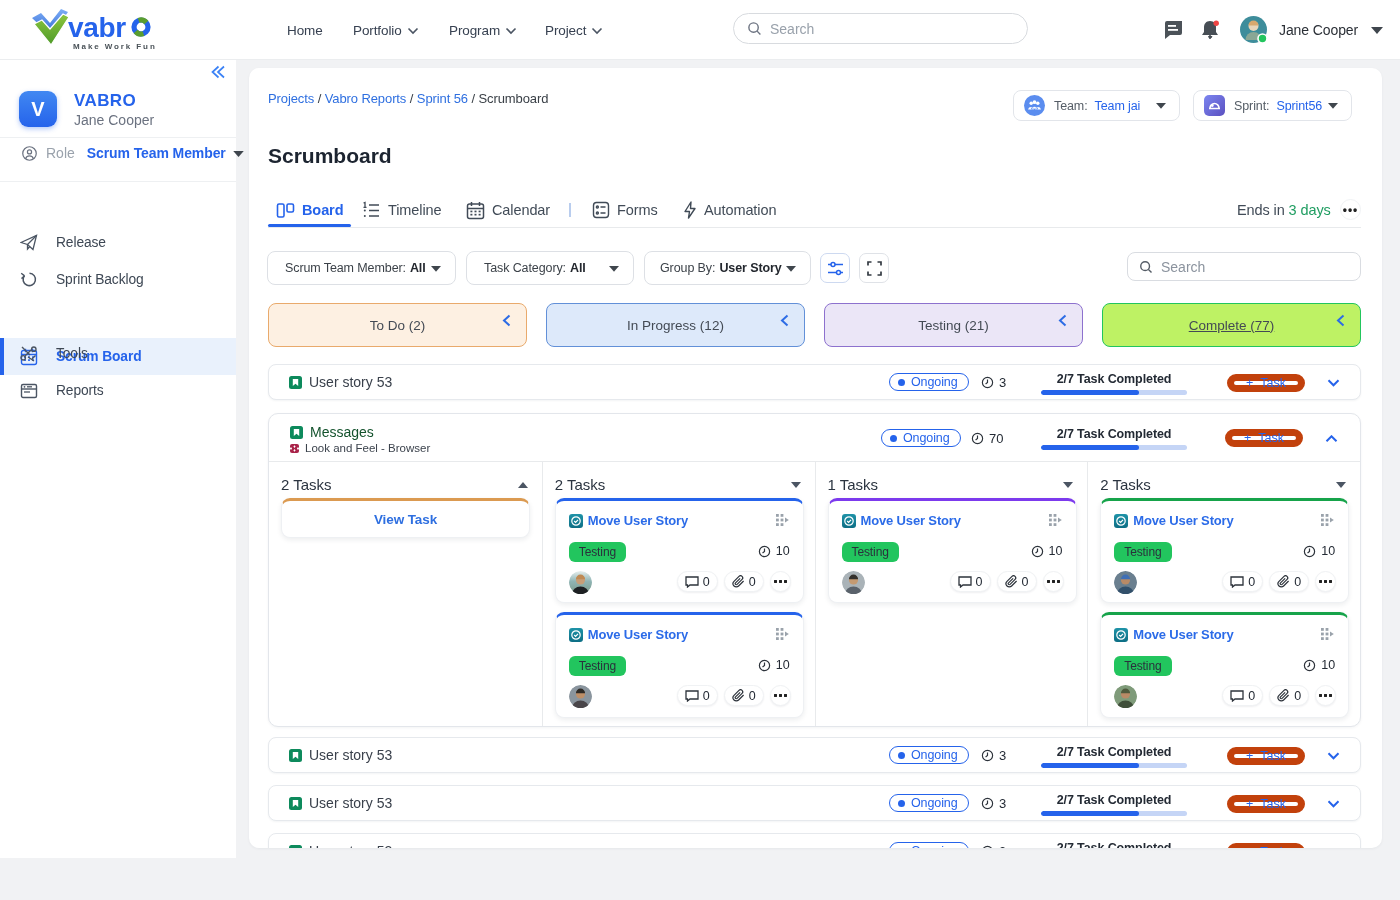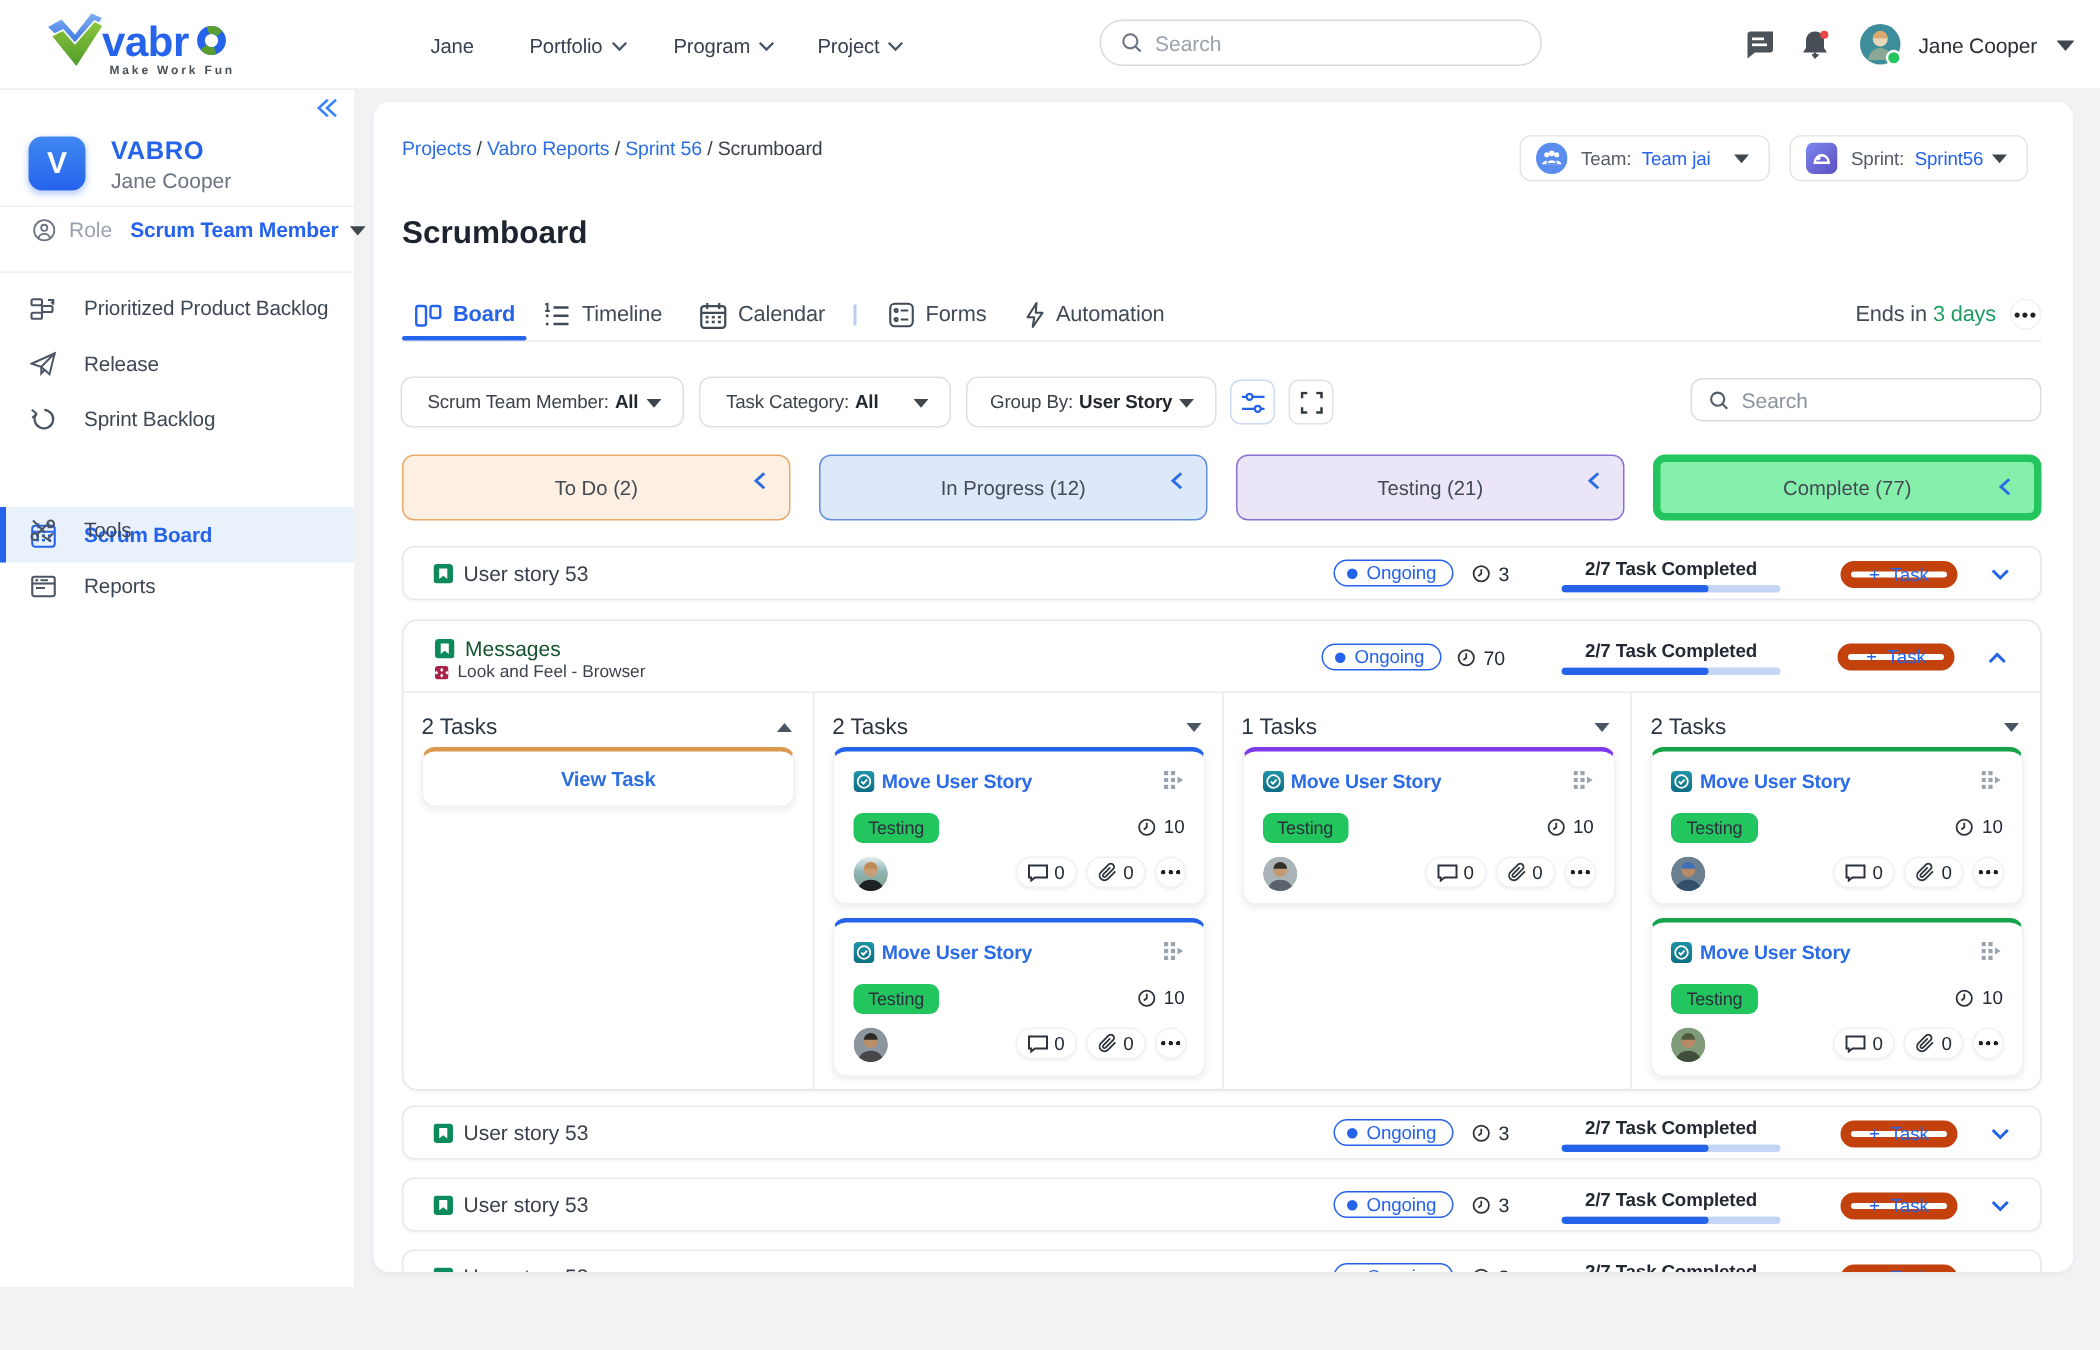--- a/index.html
+++ b/index.html
@@ -106,21 +106,21 @@
       <path d="M4 16 L12 12 L20 21 L33 6 L39 9 L21 37 Z" fill="url(#lgg)" stroke="#fff" stroke-width="1.2"></path>
       <text x="38" y="29" font-family="Liberation Sans" font-size="28" font-weight="bold" fill="#2563eb" letter-spacing="-0.3">vabr</text>
       <g transform="translate(111,19)" fill="none" stroke-linecap="butt">
         <circle cx="0" cy="0" r="7" stroke="#2563eb" stroke-width="5.2"></circle>
         <path d="M -2.4 -6.58 A 7 7 0 0 1 5.36 -4.5" stroke="#5a9e2f" stroke-width="5.2"></path>
         <path d="M -5.36 4.5 A 7 7 0 0 0 2.4 6.58" stroke="#5a9e2f" stroke-width="5.2"></path>
       </g>
       <text x="43" y="41" font-family="Liberation Sans" font-size="8" font-weight="bold" letter-spacing="1.9" fill="#4a5258">Make Work Fun</text>
     </svg>
   </div>
-  <div class="nav" style="left:287px;">Jane</div>
+  <div class="nav" style="left:287px;">Home</div>
   <div class="nav" style="left:353px;">Portfolio<span class="cart"><svg width="12" height="8" viewBox="0 0 12 8">
           <path d="M1.5 1.5 L6 6 L10.5 1.5" fill="none" stroke="#4b5563" stroke-width="1.6"></path>
         </svg></span></div>
   <div class="nav" style="left:449px;">Program<span class="cart"><svg width="12" height="8" viewBox="0 0 12 8">
           <path d="M1.5 1.5 L6 6 L10.5 1.5" fill="none" stroke="#4b5563" stroke-width="1.6"></path>
         </svg></span></div>
   <div class="nav" style="left:545px;">Project<span class="cart"><svg width="12" height="8" viewBox="0 0 12 8">
           <path d="M1.5 1.5 L6 6 L10.5 1.5" fill="none" stroke="#4b5563" stroke-width="1.6"></path>
         </svg></span></div>
   <div id="tsearch"><svg width="15" height="15" viewBox="0 0 16 16">
@@ -170,30 +170,20 @@
         <circle cx="8" cy="6.3" r="2.2" fill="none" stroke="#6b7280" stroke-width="1.3"></circle>
         <path d="M3.8 13.5 a4.5 4.5 0 0 1 8.4 0" fill="none" stroke="#6b7280" stroke-width="1.3"></path>
       </svg>
     <span class="lbl">Role</span>
       <span class="val">Scrum Team Member</span>
     <svg width="11" height="7" viewBox="0 0 12 8">
         <path d="M0 1 L12 1 L6 8 Z" fill="#3f464d"></path>
       </svg>
   </div>
   <div class="sdiv" style="top:121px;"></div>
-  <div class="menu" style="top:127px;">
-    <svg width="18" height="18" viewBox="0 0 18 18" fill="none" stroke="#4b5563" stroke-width="1.4">
-        <rect x="1" y="2.5" width="7" height="4" rx="1"></rect>
-        <rect x="8" y="7" width="7" height="4" rx="1"></rect>
-        <rect x="1" y="11.5" width="7" height="4" rx="1"></rect>
-        <path d="M15.5 6 L15.5 3 L12 3"></path>
-        <path d="M15.8 6.5 L13.5 4.7 L15.8 3 Z" fill="#4b5563" stroke="none"></path>
-      </svg>
-    <span class="mt">Prioritized Product Backlog</span>
-  </div>
   <div class="menu" style="top:164px;">
     <svg width="18" height="18" viewBox="0 0 18 18" fill="none" stroke="#4b5563" stroke-width="1.3">
         <path d="M1 8.5 L16.5 1.5 L13 15.5 L7.5 10.5 Z"></path>
         <path d="M7.5 10.5 L7.5 15 L9.8 12.5"></path>
         <path d="M16.5 1.5 L7.5 10.5"></path>
       </svg>
     <span class="mt">Release</span>
   </div>
   <div class="menu" style="top:201px;">
     <svg width="18" height="18" viewBox="0 0 18 18" fill="none" stroke="#4b5563" stroke-width="1.5">
@@ -345,21 +335,21 @@
       </svg>Search</div>
   <div class="chead" style="left:19px;background:#fdf0e2;border:1px solid #e9aa6c;">To Do (2)<span class="lt"><svg width="9" height="13" viewBox="0 0 9 13" fill="none" stroke="#2d6ce5" stroke-width="2">
           <path d="M7.5 1.5 L2 6.5 L7.5 11.5"></path>
         </svg></span></div>
   <div class="chead" style="left:297px;background:#dde9fa;border:1px solid #6290d8;">In Progress (12)<span class="lt"><svg width="9" height="13" viewBox="0 0 9 13" fill="none" stroke="#2d6ce5" stroke-width="2">
           <path d="M7.5 1.5 L2 6.5 L7.5 11.5"></path>
         </svg></span></div>
   <div class="chead" style="left:575px;background:#ebe6f7;border:1px solid #8d71ce;">Testing (21)<span class="lt"><svg width="9" height="13" viewBox="0 0 9 13" fill="none" stroke="#2d6ce5" stroke-width="2">
           <path d="M7.5 1.5 L2 6.5 L7.5 11.5"></path>
         </svg></span></div>
-  <div class="chead" style="left:853px;background:#86efac;border:5px solid #22c55e;">Complete (77)<span class="lt"><svg width="9" height="13" viewBox="0 0 9 13" fill="none" stroke="#2d6ce5" stroke-width="2">
+  <div class="chead" style="left:853px;background:#bef264;border:1px solid #22c55e;text-decoration:underline;">Complete (77)<span class="lt"><svg width="9" height="13" viewBox="0 0 9 13" fill="none" stroke="#2d6ce5" stroke-width="2">
           <path d="M7.5 1.5 L2 6.5 L7.5 11.5"></path>
         </svg></span></div>
   <div class="usrow" style="top:296px;">
     <div class="uslab"><svg width="13" height="13" viewBox="0 0 13 13">
           <rect width="13" height="13" rx="2.5" fill="#0d8a5c"></rect>
           <path d="M3.8 3 L9.2 3 L9.2 10 L6.5 7.8 L3.8 10 Z" fill="#fff"></path>
         </svg>User story 53</div>
     <div class="ongoing"><i></i>Ongoing</div>
     <div class="clockn"><svg width="13" height="13" viewBox="0 0 15 15" fill="none" stroke="#2d333b" stroke-width="1.35">
           <circle cx="7.5" cy="7.5" r="5.9"></circle>

